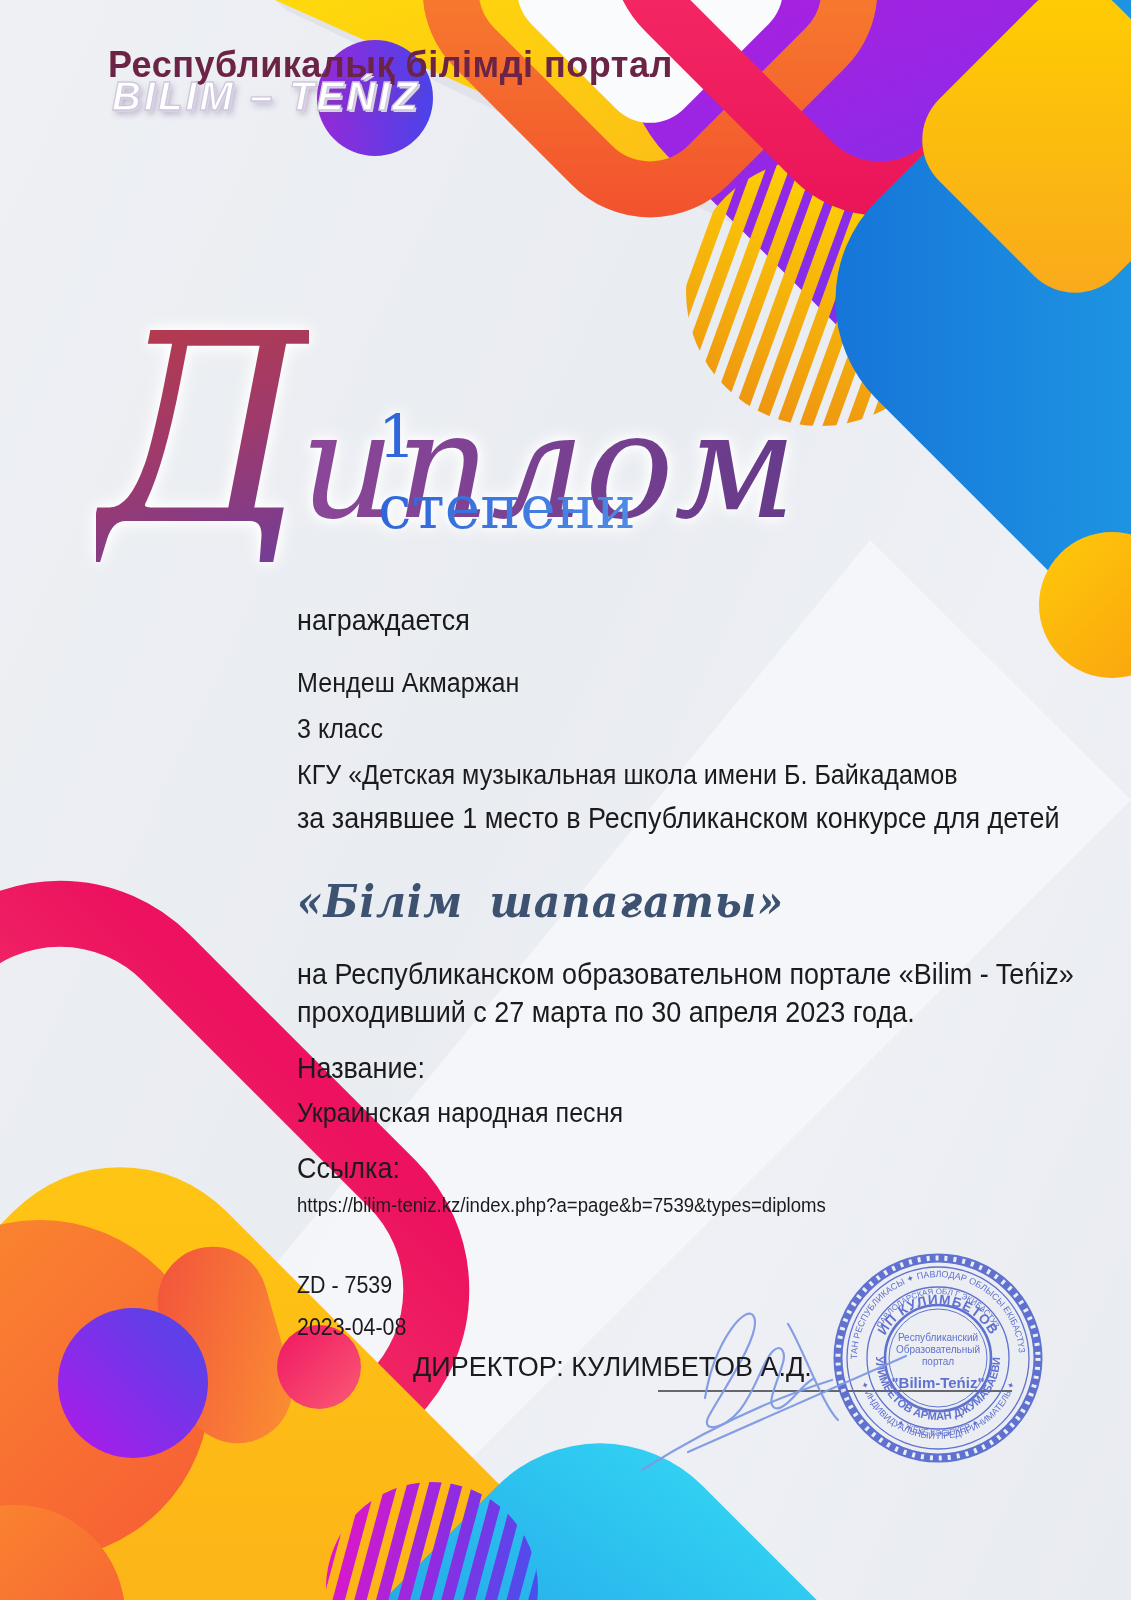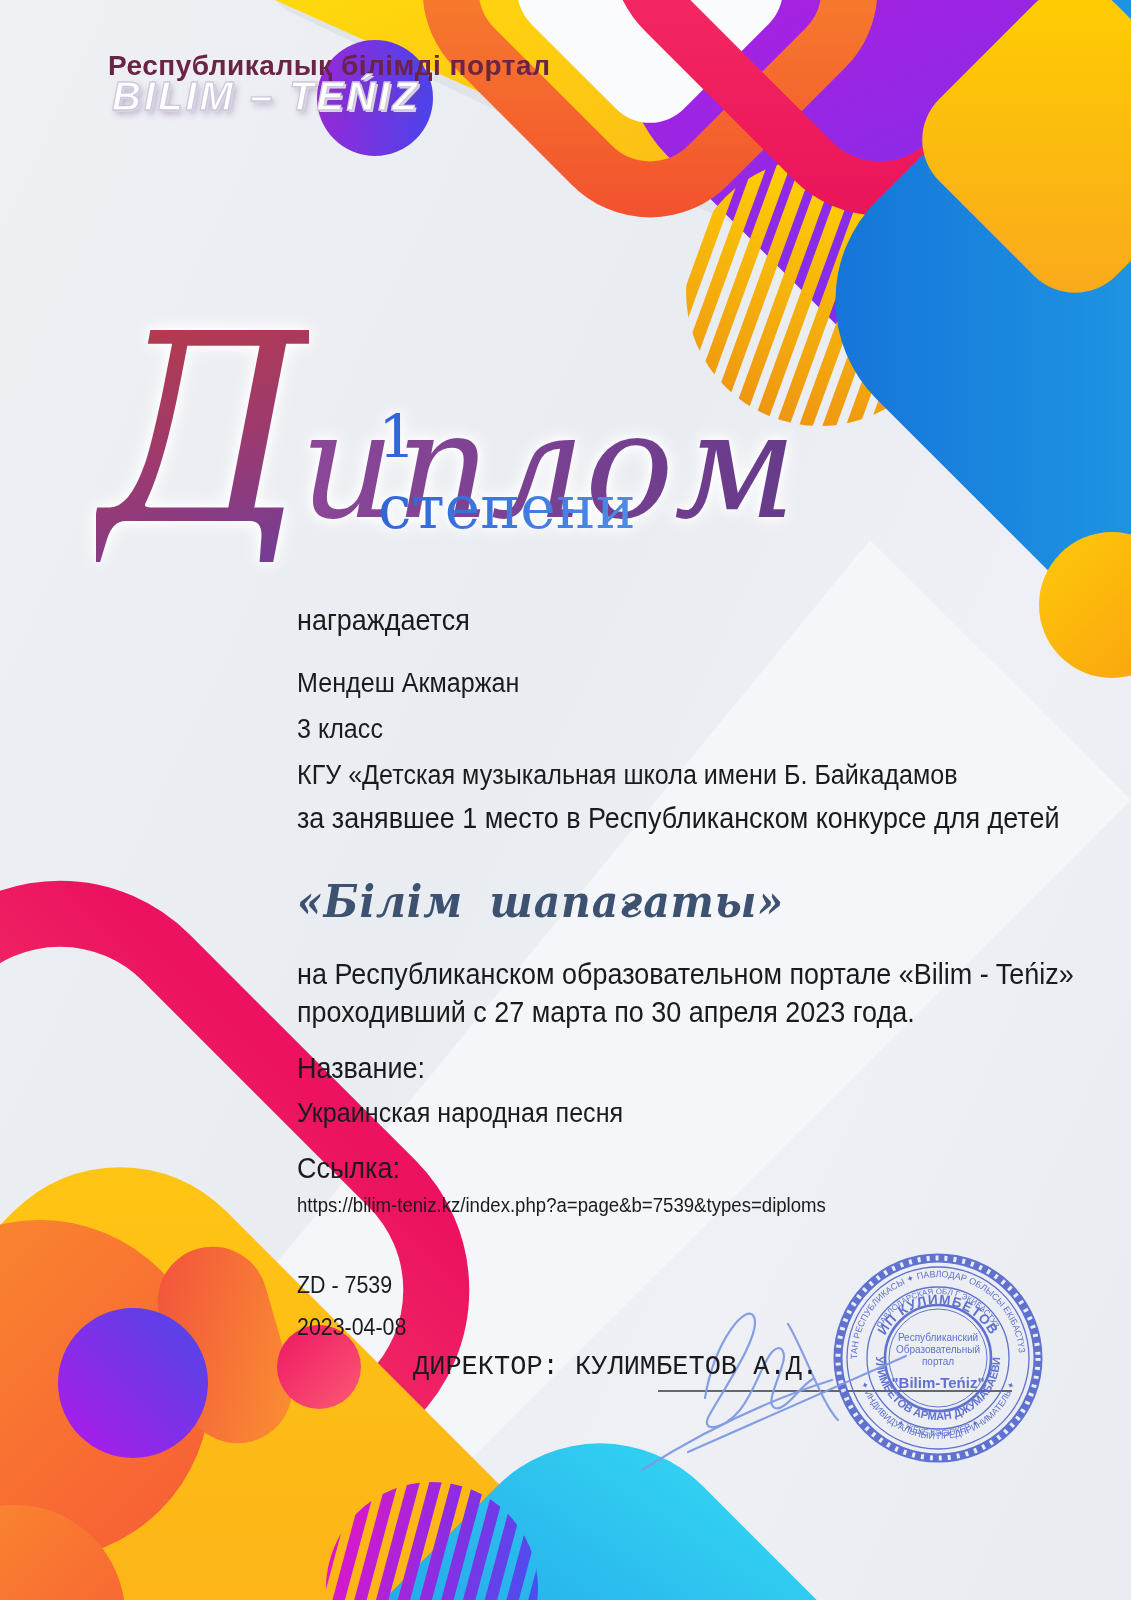--- a/index.html
+++ b/index.html
@@ -5,21 +5,21 @@
   html,body{margin:0;padding:0;background:#9aa0aa;}
   .page{
     position:relative;width:1131px;height:1600px;margin:0 auto;
     background:linear-gradient(115deg,#eef0f4 0%,#e9ecf1 45%,#eef0f5 70%,#e8ebf0 100%);
     overflow:hidden;
     font-family:"Liberation Sans","DejaVu Sans",sans-serif;
     color:#1b1b1d;
   }
   svg.deco{position:absolute;left:0;top:0;z-index:0;}
   .txt{position:absolute;z-index:2;white-space:nowrap;}
-  .portal-label{left:108px;top:44px;font-size:28px;font-weight:bold;color:#6b2346;letter-spacing:.5px;margin-top:6px;}
+  .portal-label{left:108px;top:44px;font-size:36px;font-weight:bold;color:#6b2346;letter-spacing:.5px;}
   .logo{
     left:112px;top:74px;font-size:40px;font-weight:bold;letter-spacing:3px;color:#ffffff;
     -webkit-text-stroke:1.3px #cfc8dd;
     text-shadow:2px 2px 0 #d8d2e4,3px 4px 6px rgba(110,80,140,.45);
     font-style:italic;
   }
   .dip-wrap{position:absolute;left:0;top:0;z-index:2;
     filter:drop-shadow(0 0 4px #ffffff) drop-shadow(0 0 9px #ffffff);}
   .dip-d{position:absolute;left:96px;top:300px;font-family:"DejaVu Serif","Liberation Serif",serif;
     font-style:italic;font-size:262px;line-height:1;
@@ -43,21 +43,21 @@
   .l-contest{top:876px;font-family:"DejaVu Serif","Liberation Serif",serif;font-style:italic;font-weight:bold;
     font-size:44px;color:#3d5270;letter-spacing:1px;word-spacing:12px;}
   .l-portal1{top:958px;font-size:29px;}
   .l-portal2{top:996px;font-size:29px;}
   .l-title{top:1052px;font-size:29px;}
   .l-work{top:1098px;font-size:27px;}
   .l-link{top:1152px;font-size:29px;}
   .l-url{top:1194px;font-size:20px;}
   .l-zd{top:1272px;font-size:23px;}
   .l-date{top:1314px;font-size:23px;}
-  .director{position:absolute;left:413px;top:1352px;z-index:2;font-size:27px;white-space:nowrap;font-family:Liberation Mono, monospace;}
+  .director{position:absolute;left:413px;top:1352px;z-index:2;font-size:27px;white-space:nowrap;}
 </style>
 </head>
 <body>
 
 <div class="page">
 
   <svg class="deco" width="1131" height="1600" viewBox="0 0 1131 1600">
     <defs>
       <linearGradient id="gYBand" x1="0" y1="0" x2="0.8" y2="1">
         <stop offset="0" stop-color="#ffd90c"></stop>

